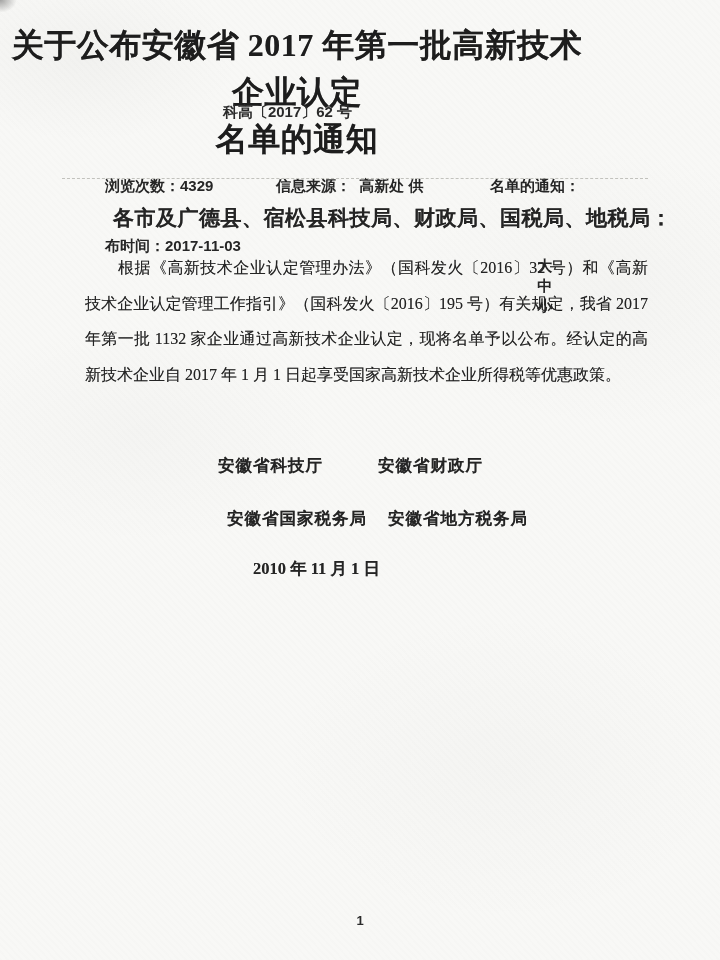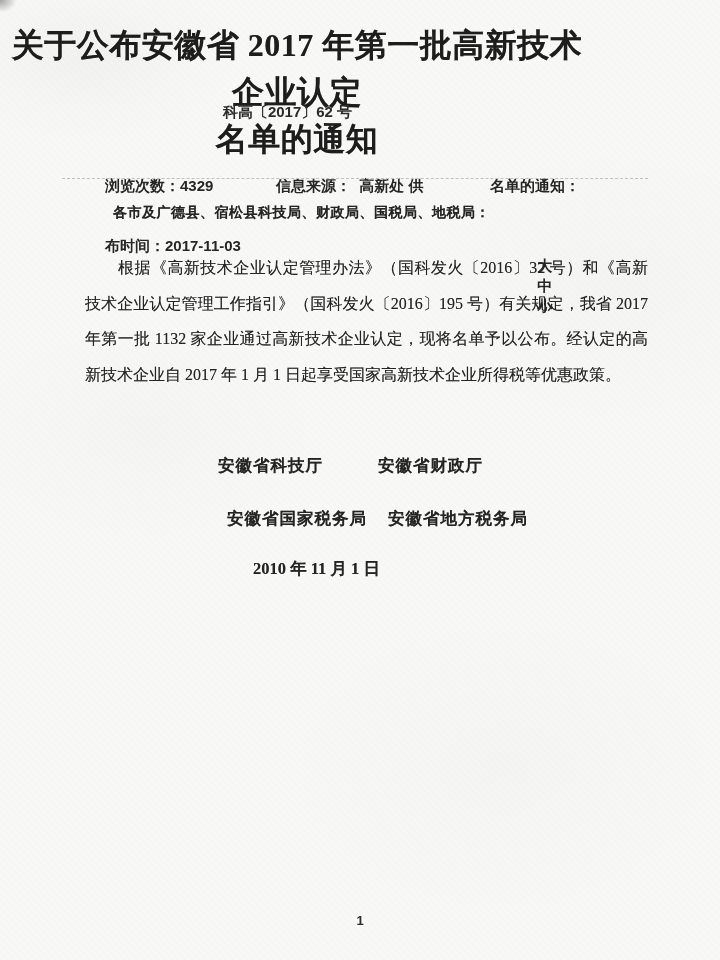--- a/index.html
+++ b/index.html
@@ -47,21 +47,21 @@
   .meta-col-fontsize{left:490px;}
   .meta-line{display:block;}
   .fontsize-options{display:block;padding-left:14px;}
   .fontsize-option{display:inline-block;margin-right:13px;cursor:pointer;}
   .divider{
     position:absolute;top:178px;left:62px;width:586px;height:0;
     border-top:1px dashed #c2c2bd;
   }
   .salutation{
     position:absolute;top:204px;left:113px;
-    font-size:14px;font-weight:600;color:#242424;
+    font-size:21px;font-weight:600;color:#242424;
     text-shadow:0 0 .5px rgba(40,40,40,.5);
     letter-spacing:.5px;
   }
   .body-paragraph{
     position:absolute;top:250px;left:85px;width:563px;
     font-size:16px;line-height:35.5px;
     text-align:justify;text-indent:33px;
     font-weight:500;color:#242424;
     text-shadow:0 0 .5px rgba(40,40,40,.5);
     white-space:pre-wrap;

